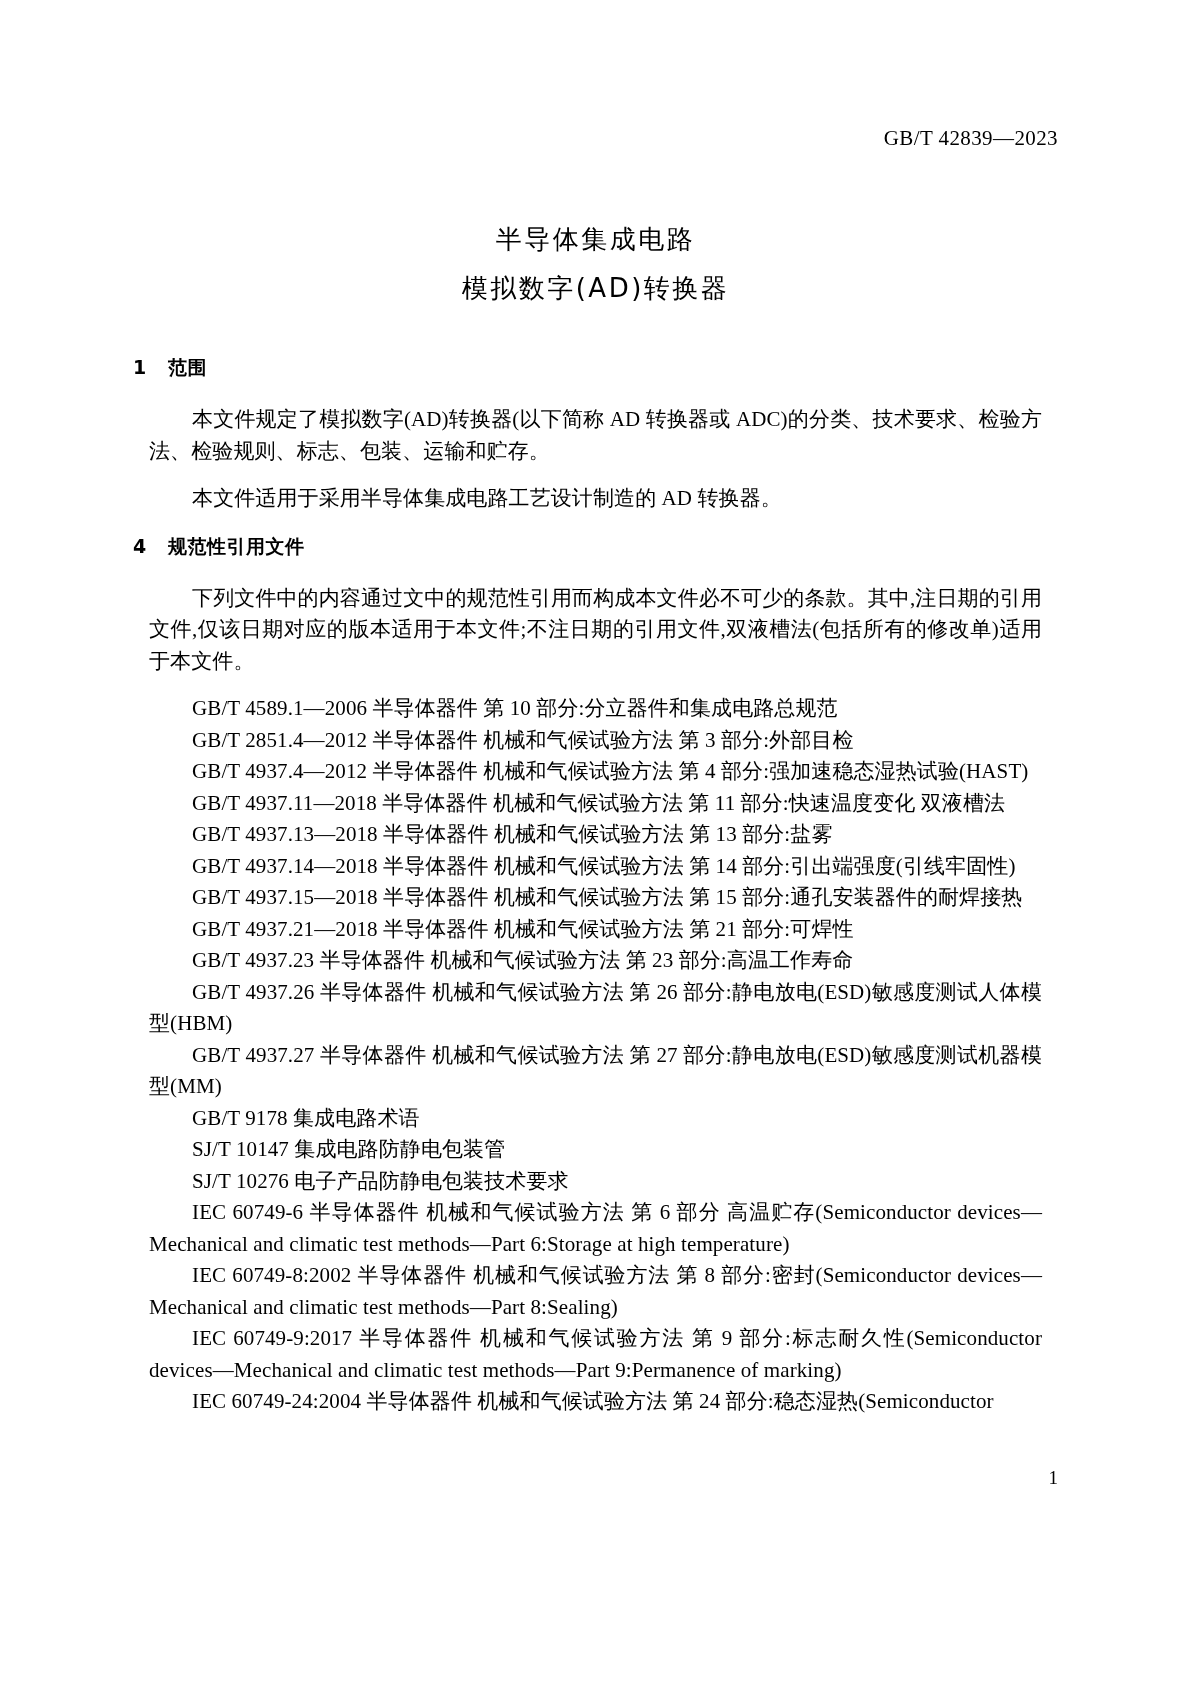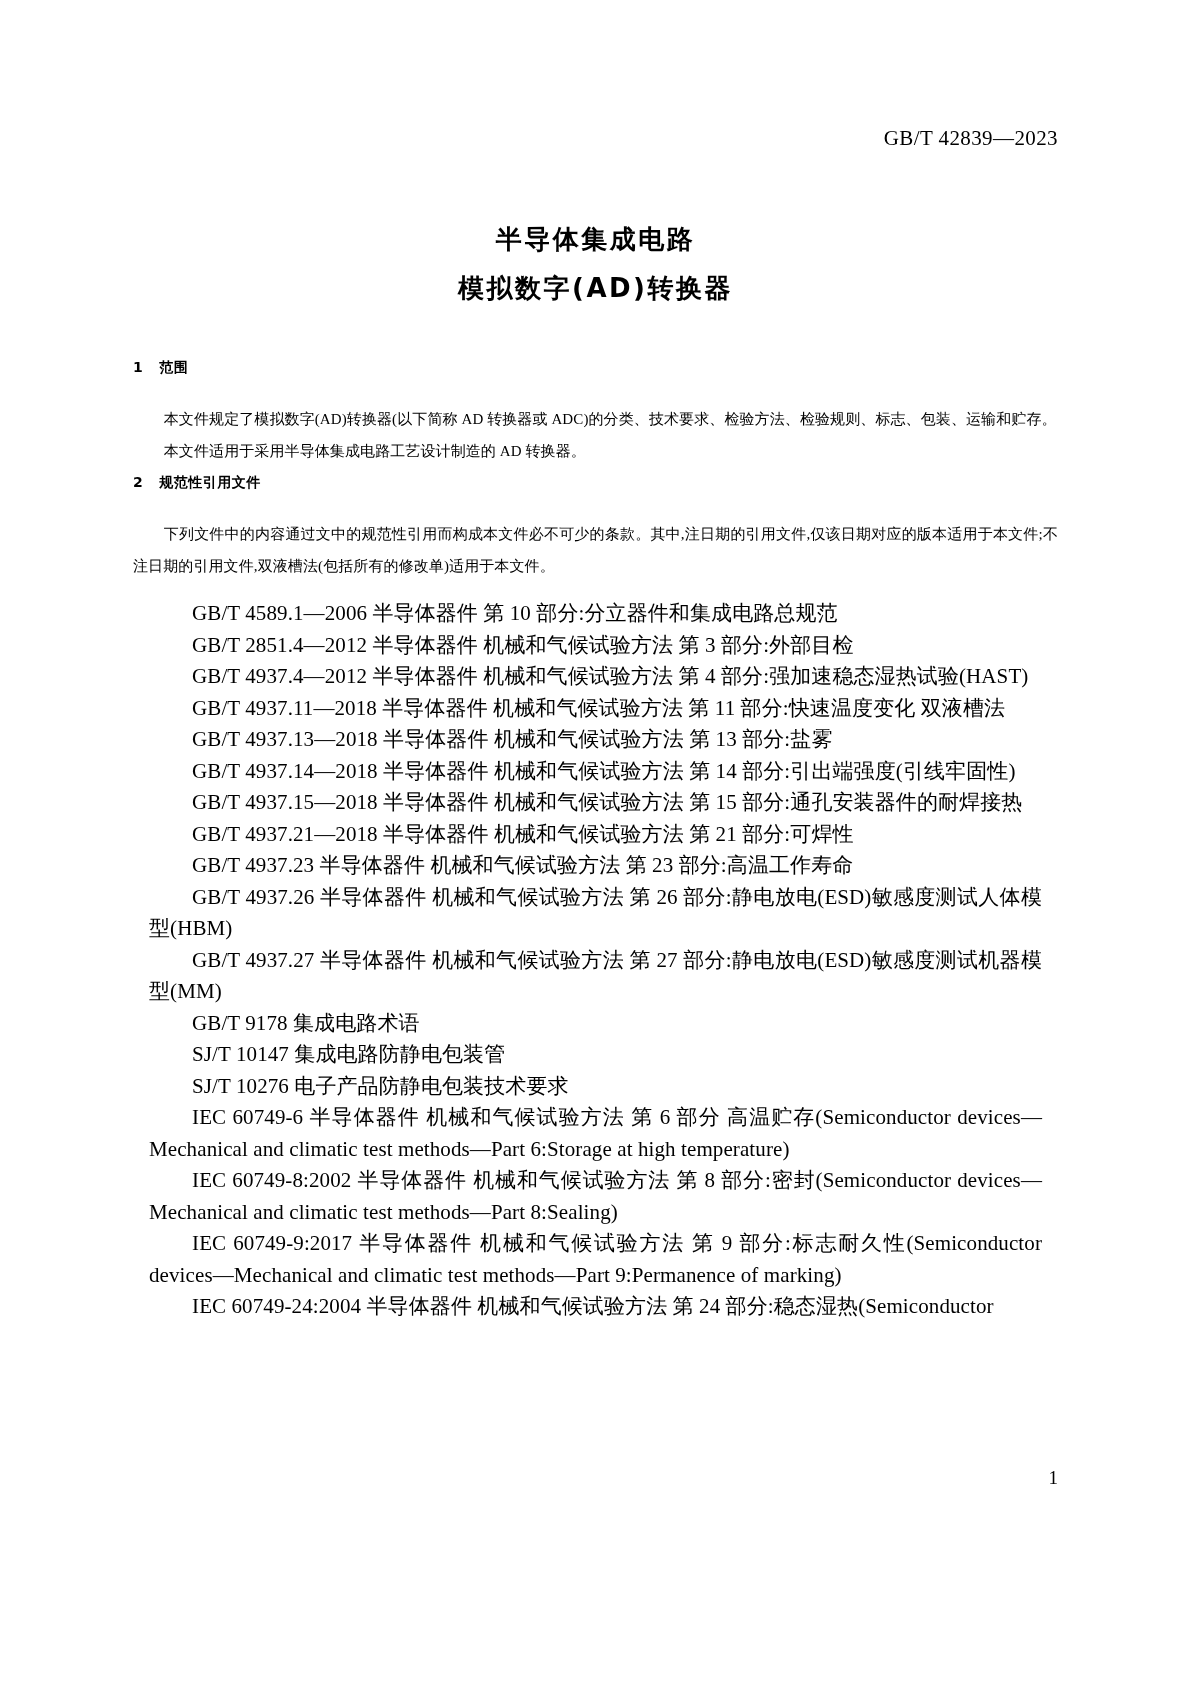--- a/index.html
+++ b/index.html
@@ -39,48 +39,48 @@
   
   .doc-title {
     position: absolute;
     top: 215px;
     left: 0;
     width: 100%;
     text-align: center;
   }
   .doc-title .line {
     font-family: "DejaVu Sans", "Liberation Sans", sans-serif;
-    font-weight: bold;
+    font-weight: normal;
     font-size: 26px;
     letter-spacing: 2.5px;
     line-height: 49px;
   }
 
   
   .body-col {
     position: absolute;
     top: 352px;
     left: 133px;
     width: 925px;
   }
 
   h2.clause {
     margin: 0;
     font-family: "DejaVu Sans", "Liberation Sans", sans-serif;
     font-weight: bold;
-    font-size: 14px;
+    font-size: 19px;
     letter-spacing: 0.5px;
     line-height: 30px;
     white-space: pre;
   }
   .clause-gap-before { margin-top: 34px; }
 
   p.para {
-    margin: 0;
-    font-size: 15px;
+    margin: 16px;
+    font-size: 21px;
     line-height: 31.5px;
     text-align: justify;
     text-justify: inter-character;
     letter-spacing: 0.1px;
   }
   p.para.indent { text-indent: 2.05em; }
   p.first-after-heading { margin-top: 22px; }
 
   
   ul.ref-list {
@@ -122,21 +122,21 @@
   </div>
 
   <div class="body-col">
 
     <h2 class="clause">1   范围</h2>
 
     <p class="para indent first-after-heading">本文件规定了模拟数字(AD)转换器(以下简称 AD 转换器或 ADC)的分类、技术要求、检验方法、检验规则、标志、包装、运输和贮存。</p>
 
     <p class="para indent">本文件适用于采用半导体集成电路工艺设计制造的 AD 转换器。</p>
 
-    <h2 class="clause clause-gap-before">2   规范性引用文件</h2>
+    <h2 class="clause clause-gap-before">4   规范性引用文件</h2>
 
     <p class="para indent first-after-heading">下列文件中的内容通过文中的规范性引用而构成本文件必不可少的条款。其中,注日期的引用文件,仅该日期对应的版本适用于本文件;不注日期的引用文件,双液槽法(包括所有的修改单)适用于本文件。</p>
 
     <ul class="ref-list">
       <li>GB/T 4589.1—2006   半导体器件   第 10 部分:分立器件和集成电路总规范</li>
       <li>GB/T 2851.4—2012   半导体器件   机械和气候试验方法   第 3 部分:外部目检</li>
       <li>GB/T 4937.4—2012   半导体器件   机械和气候试验方法   第 4 部分:强加速稳态湿热试验(HAST)</li>
       <li>GB/T 4937.11—2018   半导体器件   机械和气候试验方法   第 11 部分:快速温度变化   双液槽法</li>
       <li>GB/T 4937.13—2018   半导体器件   机械和气候试验方法   第 13 部分:盐雾</li>
       <li>GB/T 4937.14—2018   半导体器件   机械和气候试验方法   第 14 部分:引出端强度(引线牢固性)</li>

